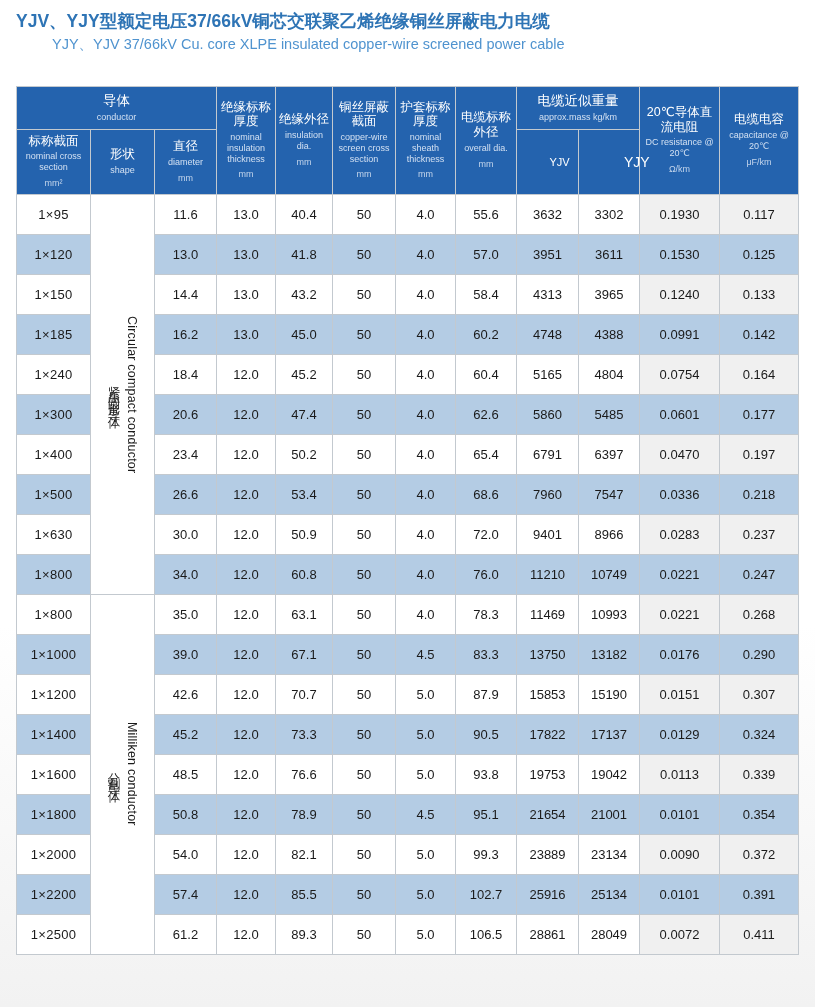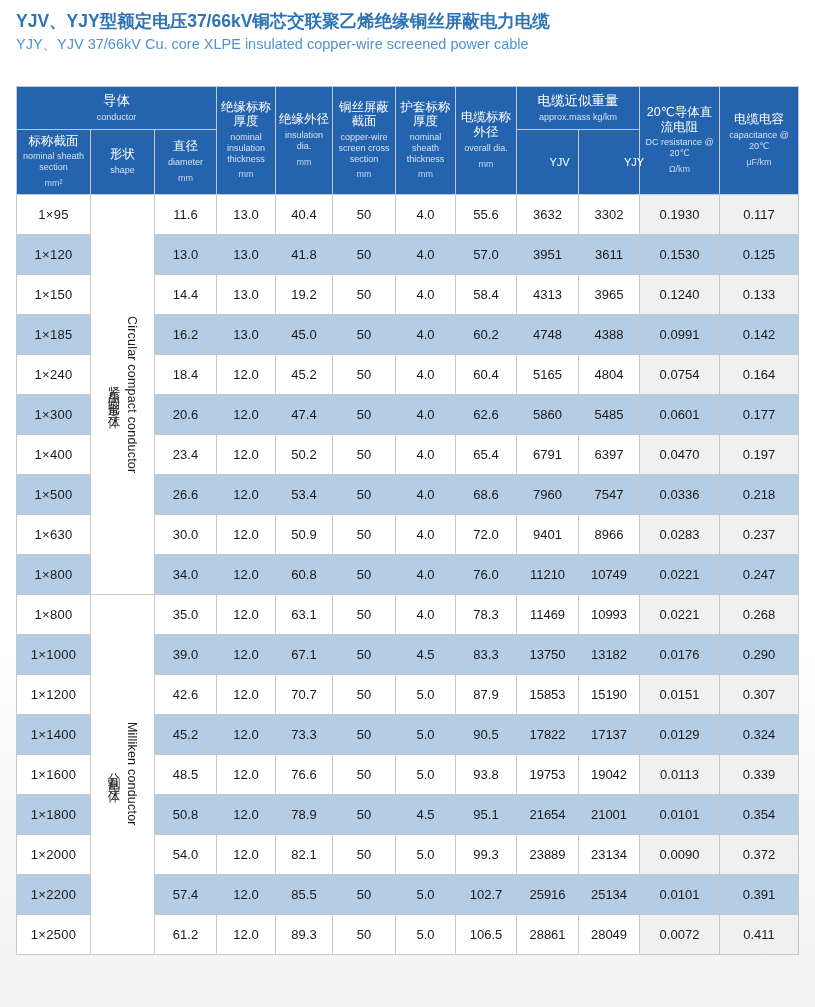--- a/index.html
+++ b/index.html
@@ -25,20 +25,21 @@
     line-height: 1.25;
     white-space: nowrap;
   }
   .title-en {
     font-size: 14.5px;
     font-weight: normal;
     color: #4f93cf;
     line-height: 1.3;
     margin-top: 2px;
     white-space: nowrap;
+    margin-left: 36px;
   }
   
   #tablewrap {
     position: absolute;
     left: 16px;
     top: 86px;
     width: 634px;
   }
   table.spec {
     border-collapse: collapse;
@@ -194,21 +195,21 @@
               <span class="h-cn">电缆电容</span>
               <span class="h-en">capacitance @ 20℃</span>
               <span class="h-unit">μF/km</span>
             </div>
           </th>
         </tr>
         <tr>
           <th>
             <div class="hcell-inner">
               <span class="h-cn">标称截面</span>
-              <span class="h-en">nominal sheath section</span>
+              <span class="h-en">nominal cross section</span>
               <span class="h-unit">mm²</span>
             </div>
           </th>
           <th>
             <div class="hcell-inner">
               <span class="h-cn">形状</span>
               <span class="h-en">shape</span>
             </div>
           </th>
           <th>
@@ -218,21 +219,21 @@
               <span class="h-unit">mm</span>
             </div>
           </th>
           <th>
             <div class="hcell-inner">
               <span class="h-en" style="font-size:11px;color:#ffffff;padding-left:24px;">YJV</span>
             </div>
           </th>
           <th>
             <div class="hcell-inner">
-              <span class="h-en" style="font-size:11px;color:#ffffff;padding-left:44px;">YJY</span>
+              <span class="h-en" style="font-size:14px;color:#ffffff;padding-left:44px;">YJY</span>
             </div>
           </th>
         </tr>
       </thead>
       <tbody id="tbody">
           <tr>
             <td class="c-size">1×95</td>
             <td class="c-shape" rowspan="10">
               <div class="shape-cell-inner">
                 <span class="v-cn">紧压圆形导体</span>
@@ -260,21 +261,21 @@
             <td>57.0</td>
             <td>3951</td>
             <td>3611</td>
             <td class="c-tint">0.1530</td>
             <td class="c-tint">0.125</td>
           </tr>
           <tr>
             <td class="c-size">1×150</td>
             <td>14.4</td>
             <td>13.0</td>
-            <td>19.2</td>
+            <td>43.2</td>
             <td>50</td>
             <td>4.0</td>
             <td>58.4</td>
             <td>4313</td>
             <td>3965</td>
             <td class="c-tint">0.1240</td>
             <td class="c-tint">0.133</td>
           </tr>
           <tr class="alt">
             <td class="c-size">1×185</td>

